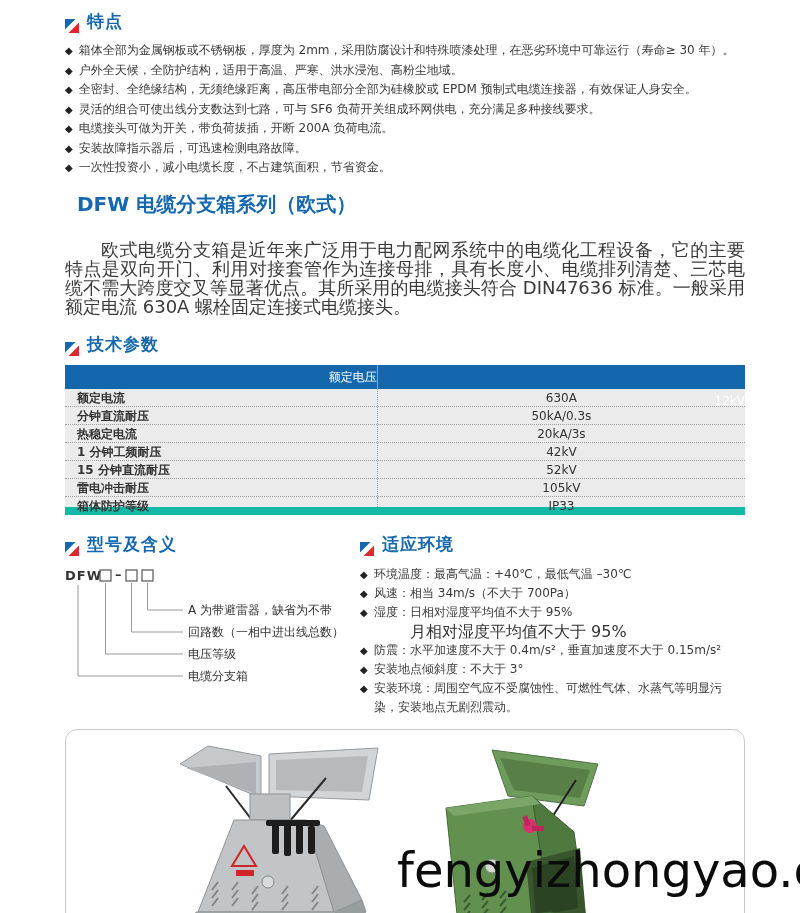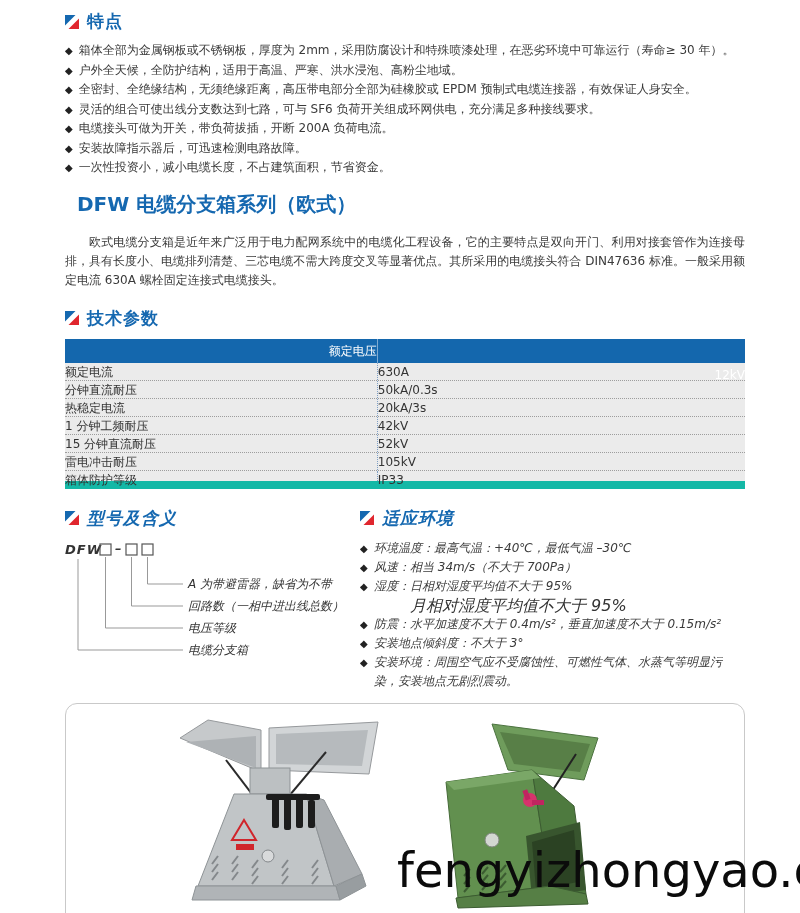--- a/index.html
+++ b/index.html
@@ -5,49 +5,49 @@
   * { box-sizing: border-box; }
   html,body { margin:0; padding:0; background:#fff; }
   .page {
     position:relative; width:800px; height:913px; background:#ffffff;
     overflow:hidden; font-family:"DejaVu Sans","Liberation Sans",sans-serif;
     color:#333;
   }
   .content { padding:10px 55px 0 65px; }
 
   
-  .sec-head { display:flex; align-items:center; gap:8px; }
+  .sec-head { display:flex; align-items:flex-end; gap:8px; }
   .sec-title { margin:0; font-size:17px; font-weight:bold; color:#1568b0; letter-spacing:1px; }
   .flag { width:14px; height:14px; flex:0 0 auto; }
   .flag .b { fill:#1568b0; } .flag .r { fill:#e0262e; }
 
   
   .bullets { list-style:none; margin:8px 0 0; padding:0; font-size:12px; color:#3a3a3a; }
   .bullets li { line-height:18.5px; white-space:nowrap; }
   .dm { font-size:10px; margin-right:6px; color:#222; }
 
   
   .series { margin-top:13px; }
   .series-title { margin:12px; font-size:20px; font-weight:bold; color:#1568b0; }
-  .series-para { margin:15px 0 0; font-size:12px; line-height:19px; text-align:justify; text-indent:2em; color:#3a3a3a; }
+  .series-para { margin:22px 0 0; font-size:18px; line-height:19px; text-align:justify; text-indent:2em; color:#3a3a3a; }
 
   
   .tech { margin-top:17px; }
   .ttable { margin-top:9px; font-size:12px; }
   .t-head { display:flex; background:#1467ad; color:#fff; height:24px; line-height:24px; text-align:right;flex-direction:column; }
   .t-head .c1 { width:46%; border-right:1px solid rgba(255,255,255,.45); }
   .t-head .c2 { flex:1; }
   .t-row { display:flex; background:#ebebeb; height:18px; line-height:18px; color:#333; border-bottom:1px dotted #9d9d9d; }
   .t-row:first-of-type { margin-top:2px; }
   .t-row:last-of-type { border-bottom:8px solid #14b8a6; }
-  .t-row .c1 { width:46%; border-right:1px dotted #7f9fc4; }
-  .t-row .c2 { flex:1; }
-
-  
-  .two-col { display:flex; margin-top:18px;font-style:italic; }
+  .t-row .c1 { width:46%; padding-left:12px; border-right:1px dotted #7f9fc4;font-weight:bold; }
+  .t-row .c2 { flex:1; text-align:center; }
+
+  
+  .two-col { display:flex; margin-top:18px; }
   .model-col { width:295px; flex:0 0 auto; }
   .env-col { flex:1; padding-left:0; }
   .model-diagram { margin-top:10px; display:block; }
   .model-diagram text { fill:#333; }
   .model-diagram .code { font-size:13px; font-weight:600; letter-spacing:1px; }
   .model-diagram .lbl { font-size:12px; }
   .model-diagram .ln { stroke:#999; stroke-width:1; fill:none; }
   .model-diagram .bx { fill:none; stroke:#555; stroke-width:1.2; }
 
   .env-list { margin:9px 0 0; padding:0; list-style:none; font-size:12px; color:#3a3a3a; }

